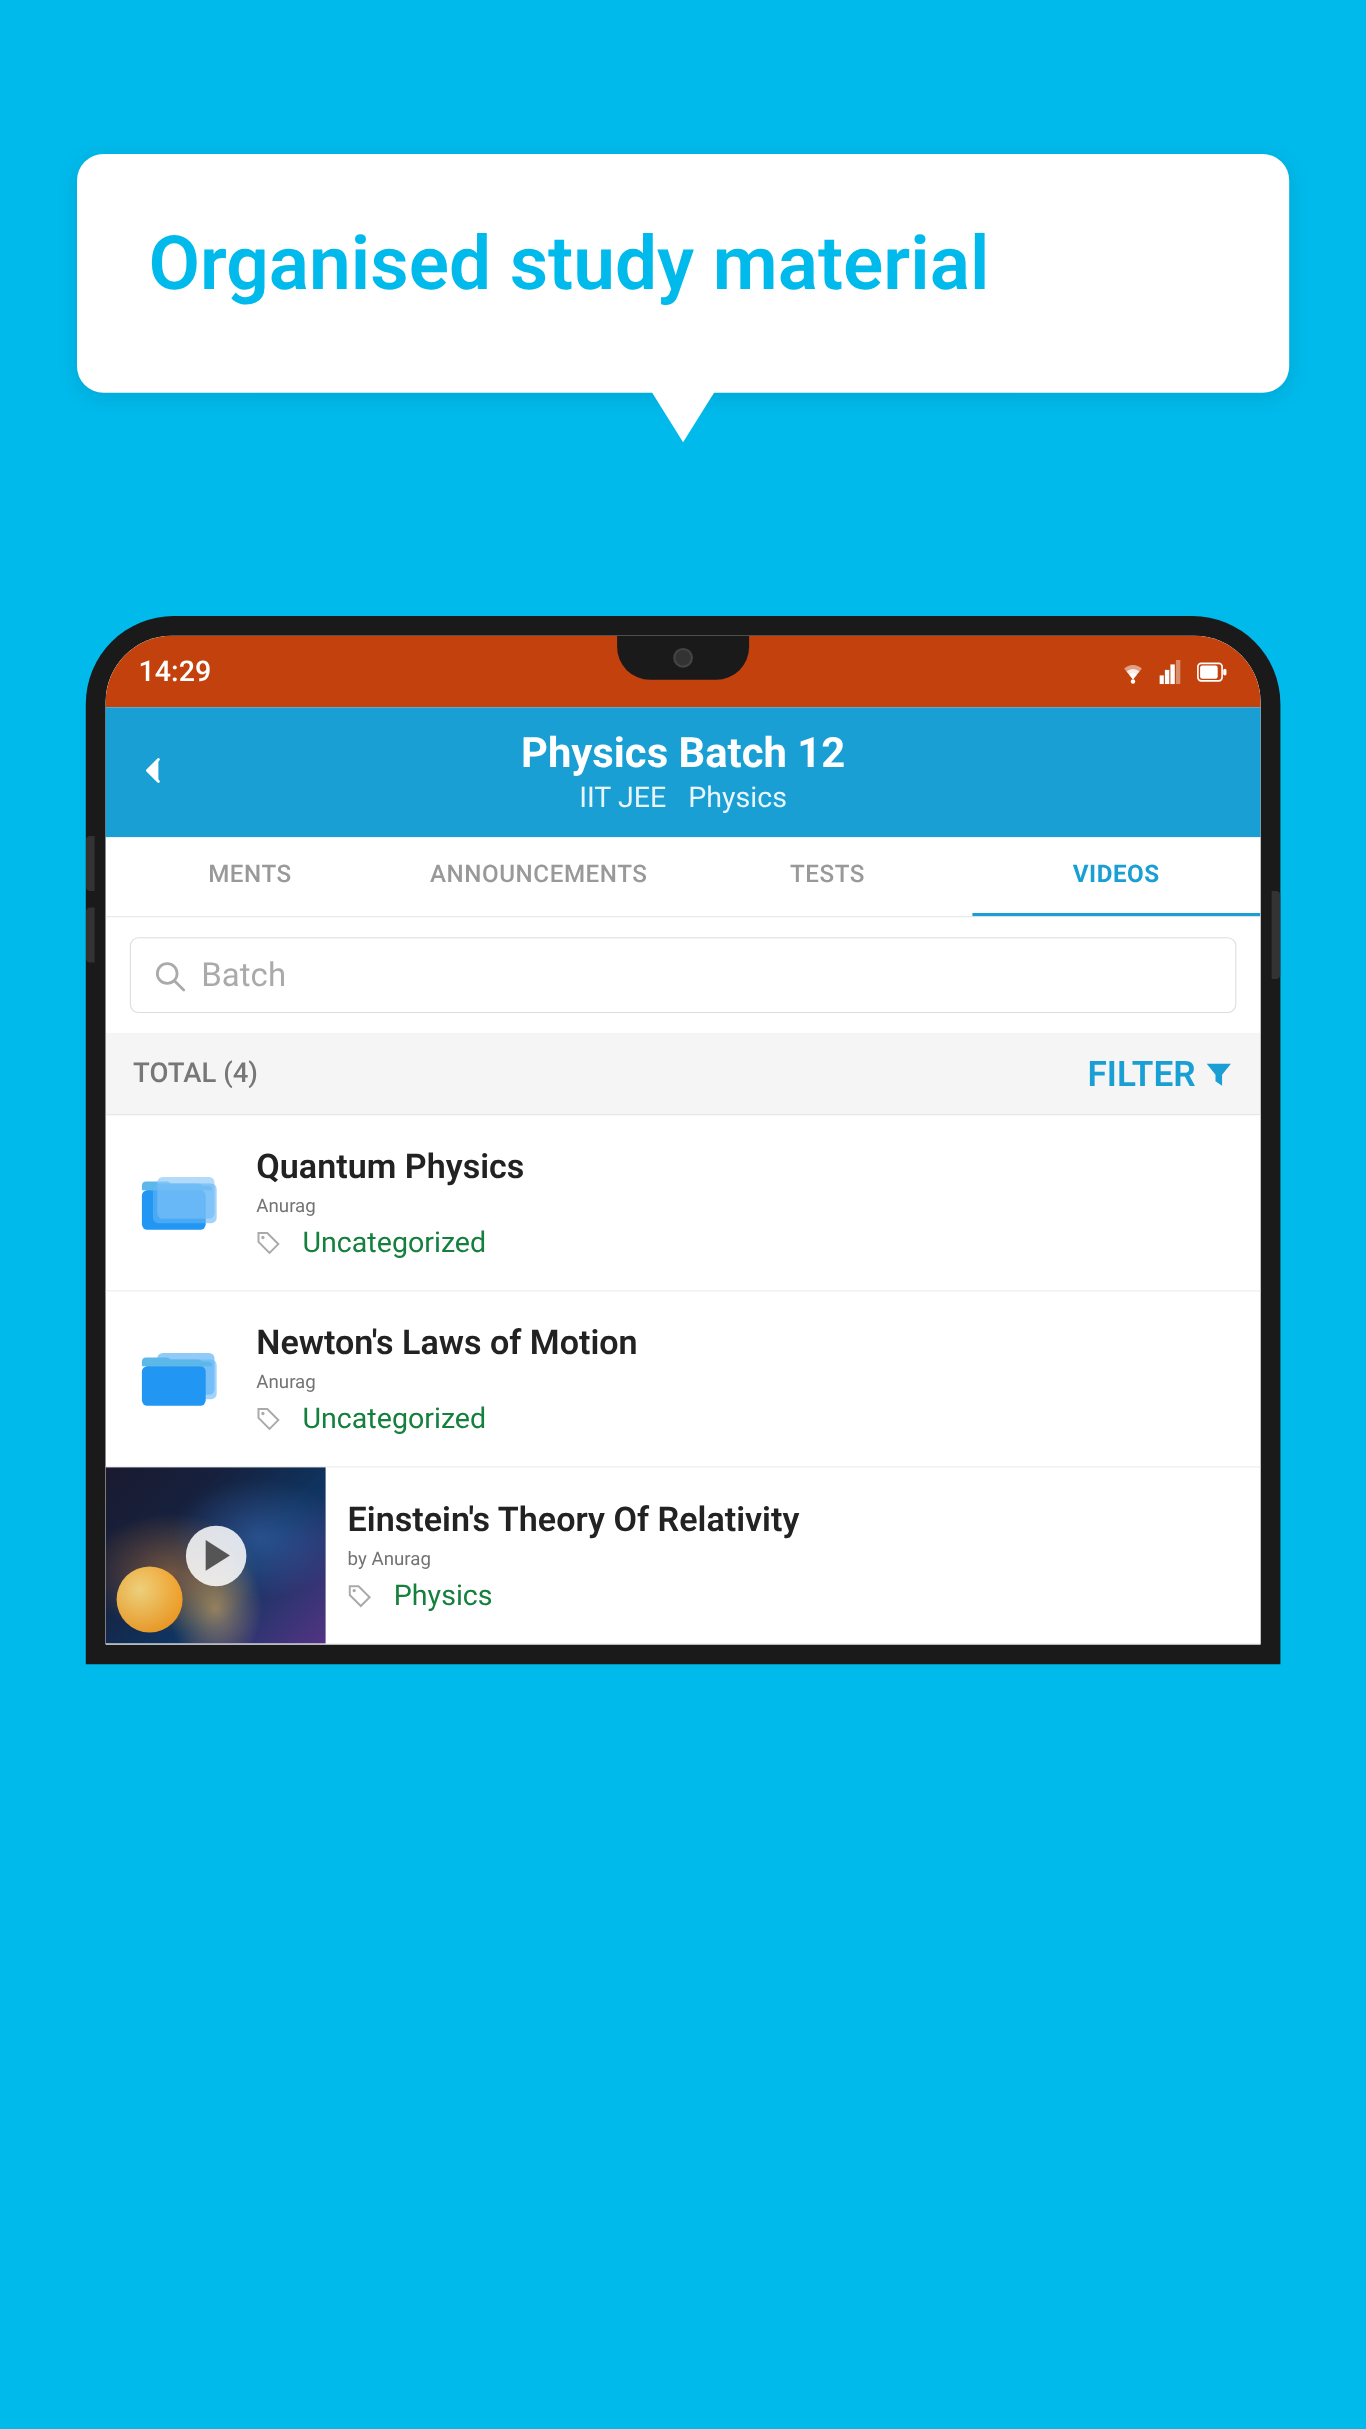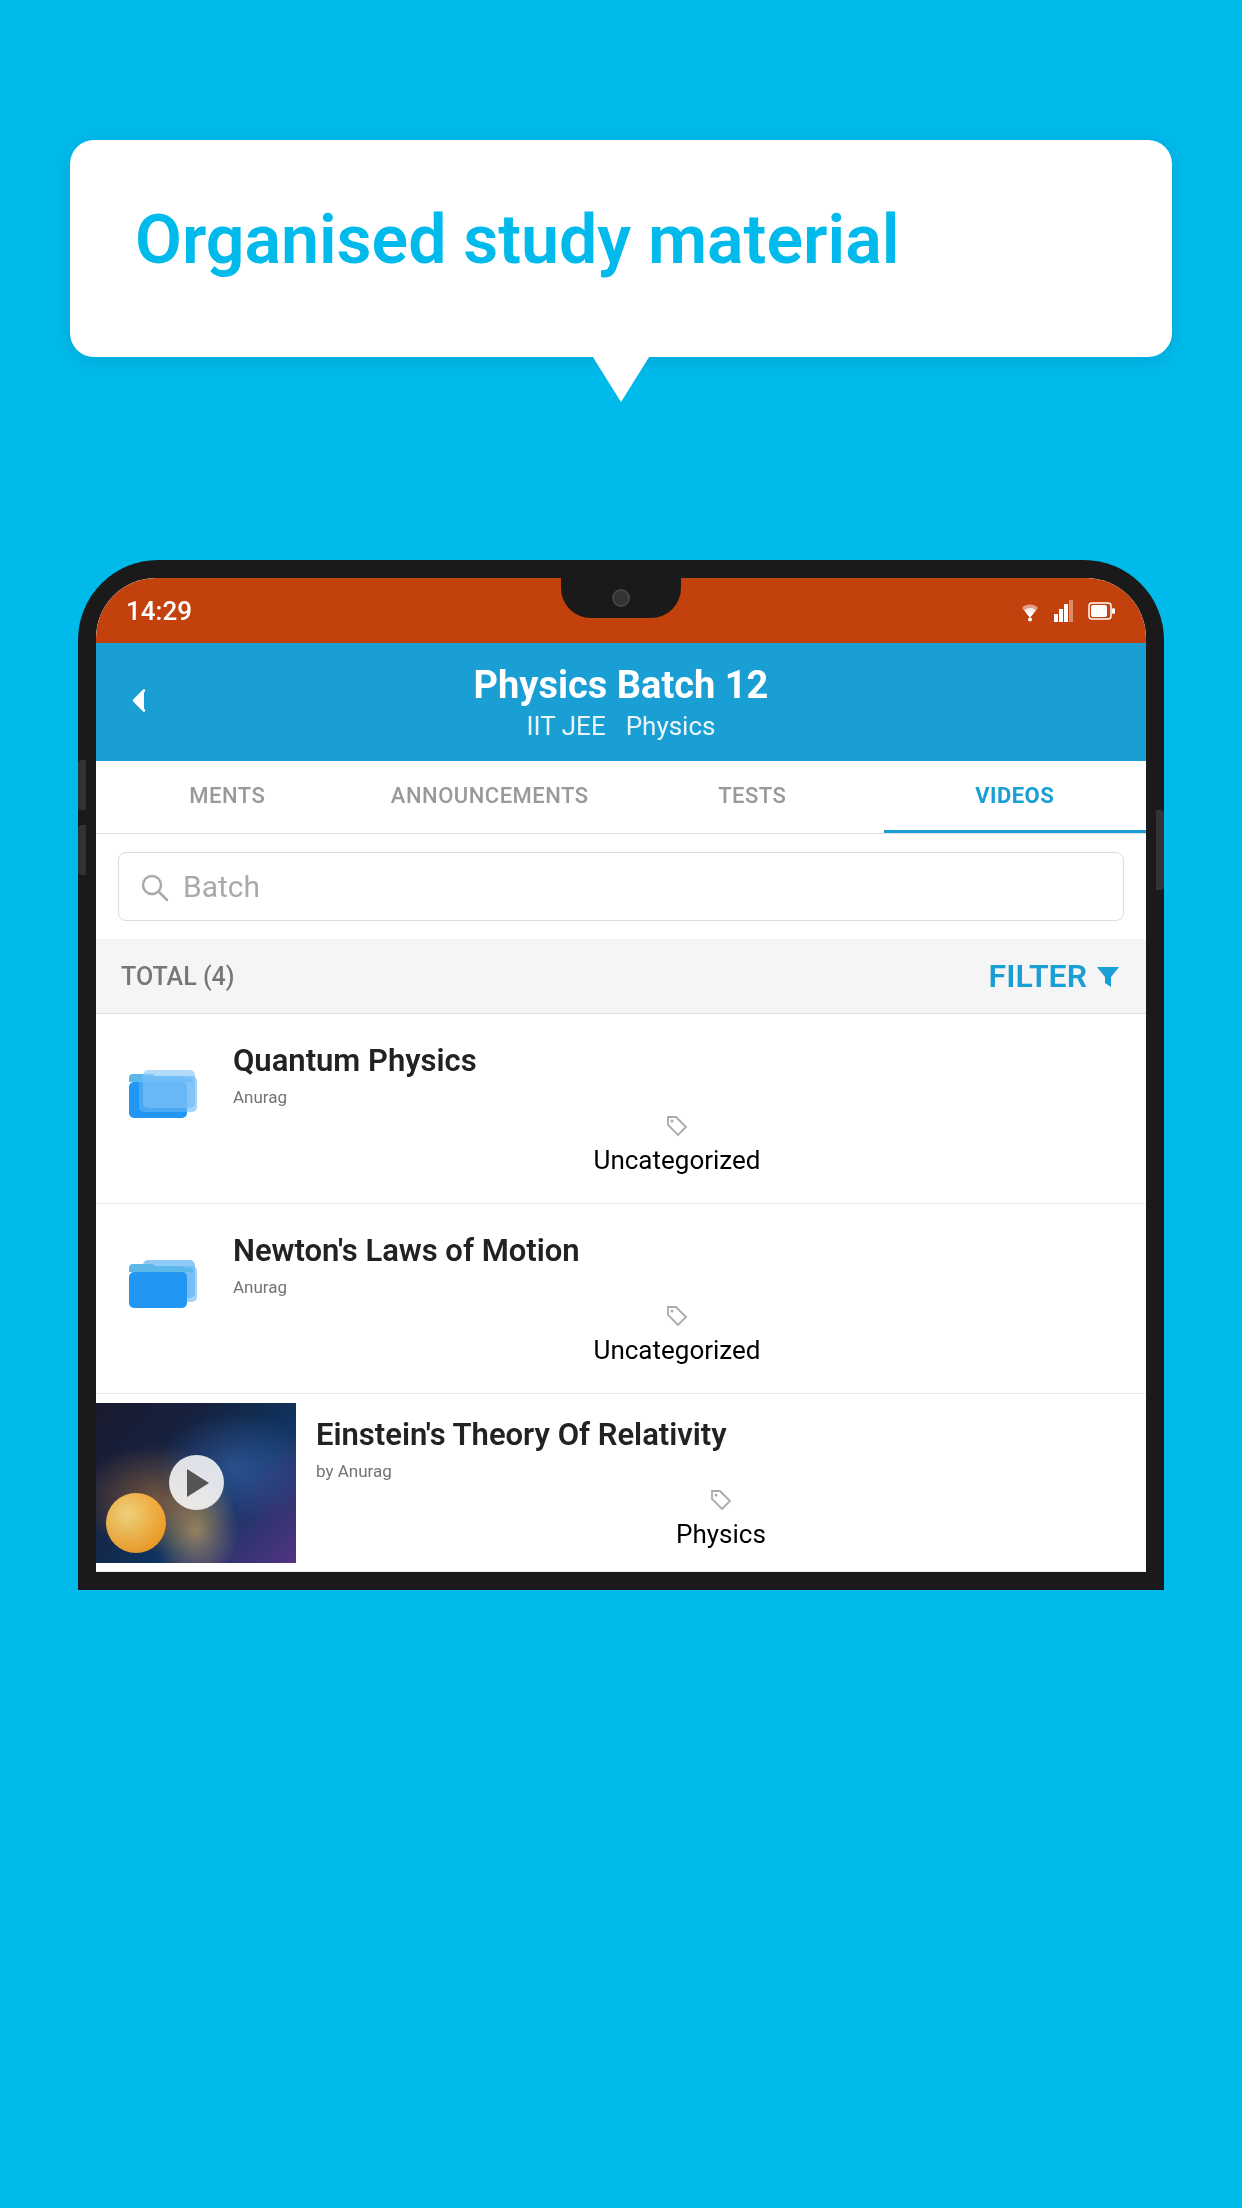--- a/index.html
+++ b/index.html
@@ -277,24 +277,23 @@
 
     .video-author {
       font-size: 17px;
       color: #737373;
       margin-bottom: 8px;
     }
 
     .video-tag {
       display: flex;
       align-items: center;
-      gap: 8px;
+      gap: 20px;
       font-size: 26px;
-      color: #000000;
-      flex-direction: column;
+      color: #15803d;
     }
 
     
     .video-item-with-thumb {
       display: flex;
       align-items: center;
       padding: 0 0 0 0;
       border-bottom: 1px solid #ececec;
       cursor: pointer;
     }

